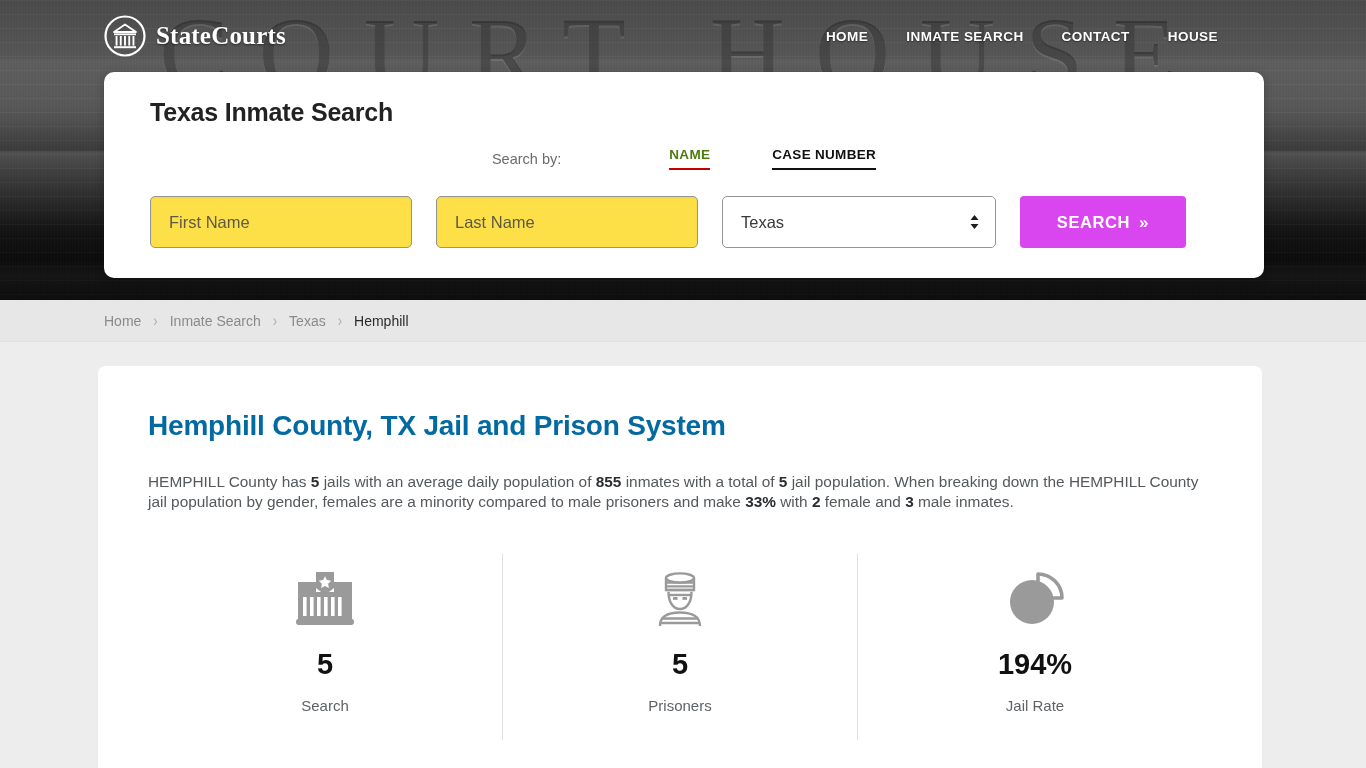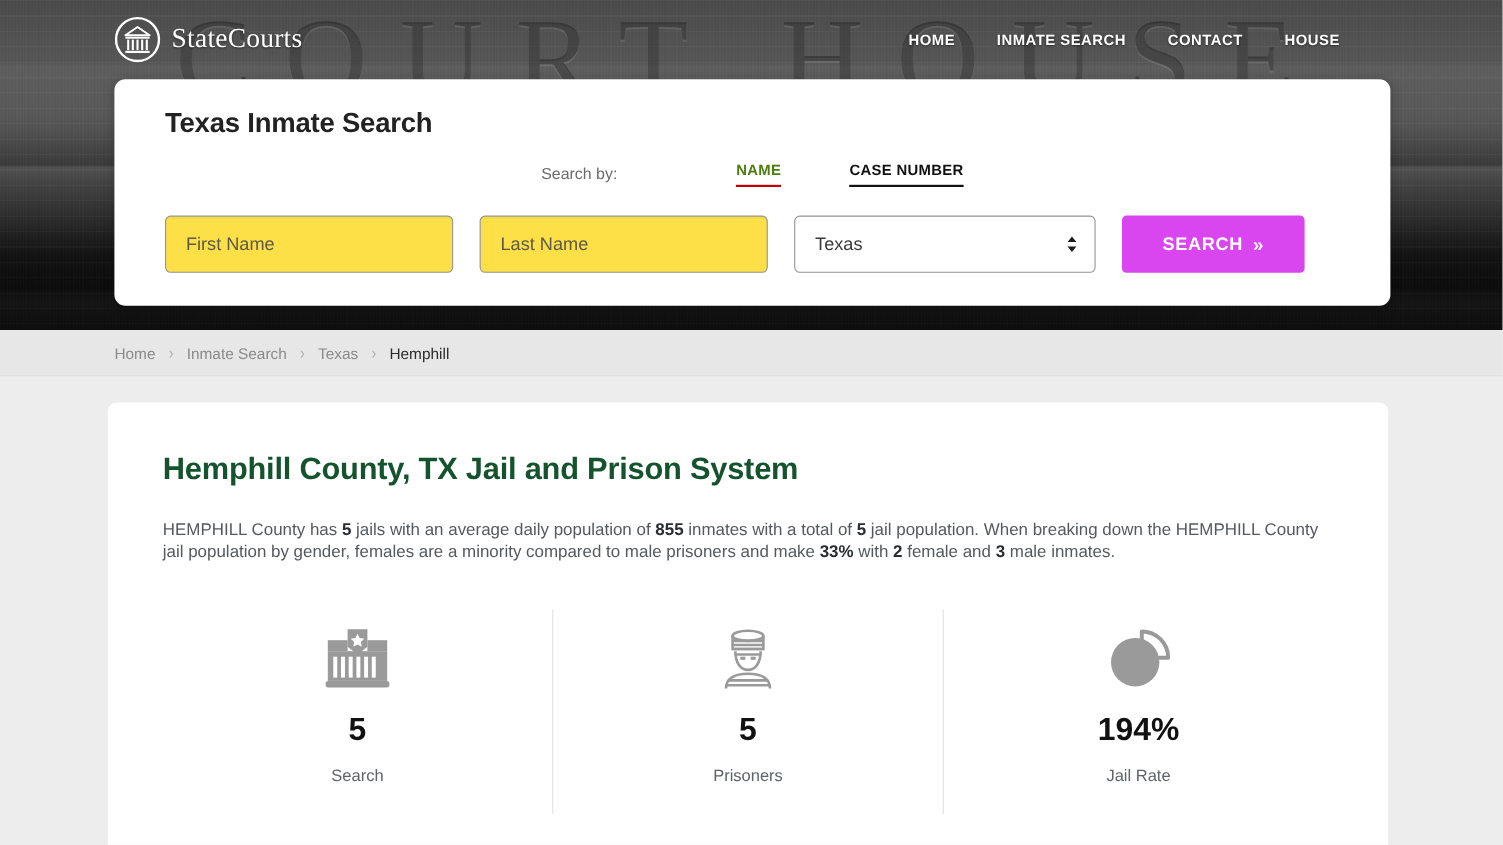--- a/index.html
+++ b/index.html
@@ -94,21 +94,21 @@
     gap: 10px;
     text-decoration: none;
   }
   .brand-mark {
     width: 42px; height: 42px;
     flex: 0 0 42px;
   }
   .brand-name {
     color: #fff;
     font-family: "Liberation Serif", serif;
-    font-weight: normal;
+    font-weight: bold;
     font-size: 25px;
     letter-spacing: .2px;
     text-shadow: 0 1px 2px rgba(0,0,0,.5);
   }
   .mainnav {
     display: flex;
     align-items: center;
     gap: 38px;
   }
   .mainnav a {
@@ -260,21 +260,21 @@
   .content-wrap { padding: 24px 104px 0 98px; }
   .panel {
     background: #fff;
     border-radius: 8px;
     padding: 44px 50px 0;
     min-height: 420px;
   }
   .panel-title {
     font-size: 28px;
     font-weight: bold;
-    color: #14532d;
+    color: #0369a1;
     letter-spacing: -.2px;
     margin-bottom: 30px;
   }
   .panel-para {
     font-size: 15.4px;
     line-height: 20px;
     color: #55595c;
     max-width: 1056px;
     margin-bottom: 36px;
   }

